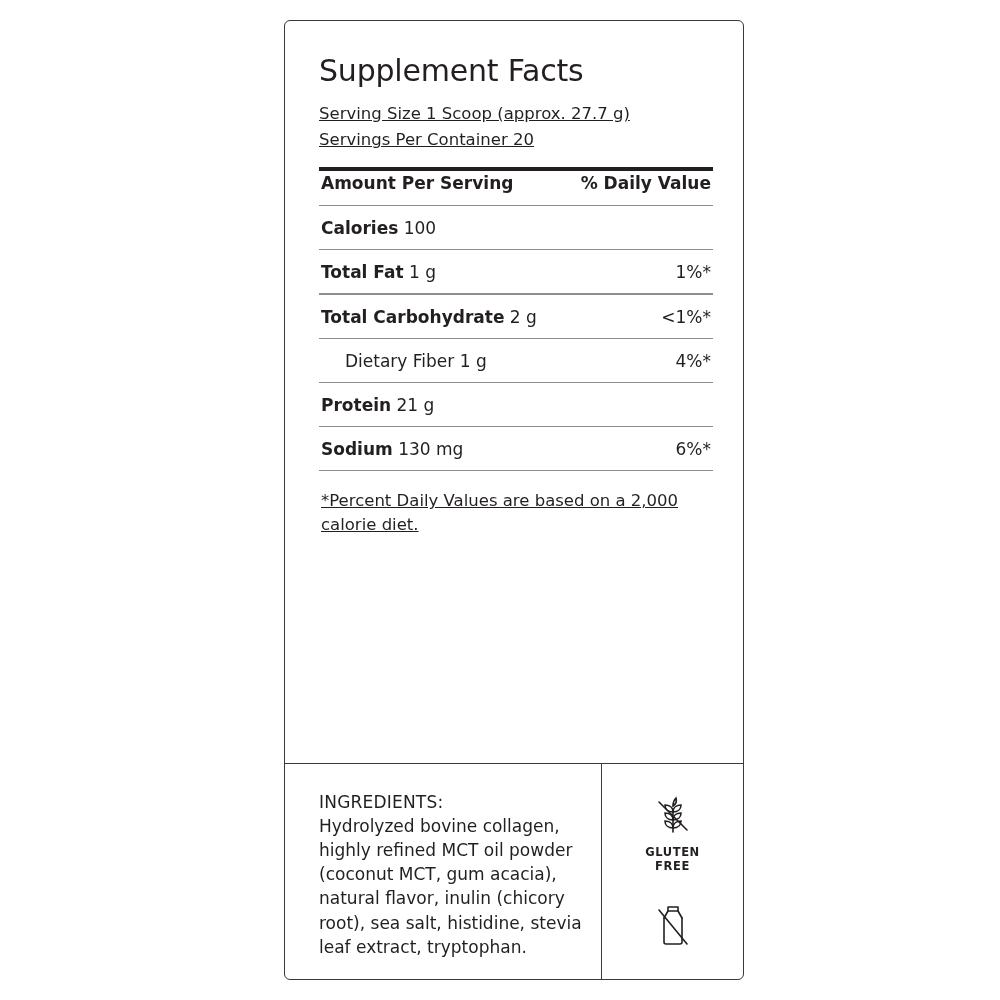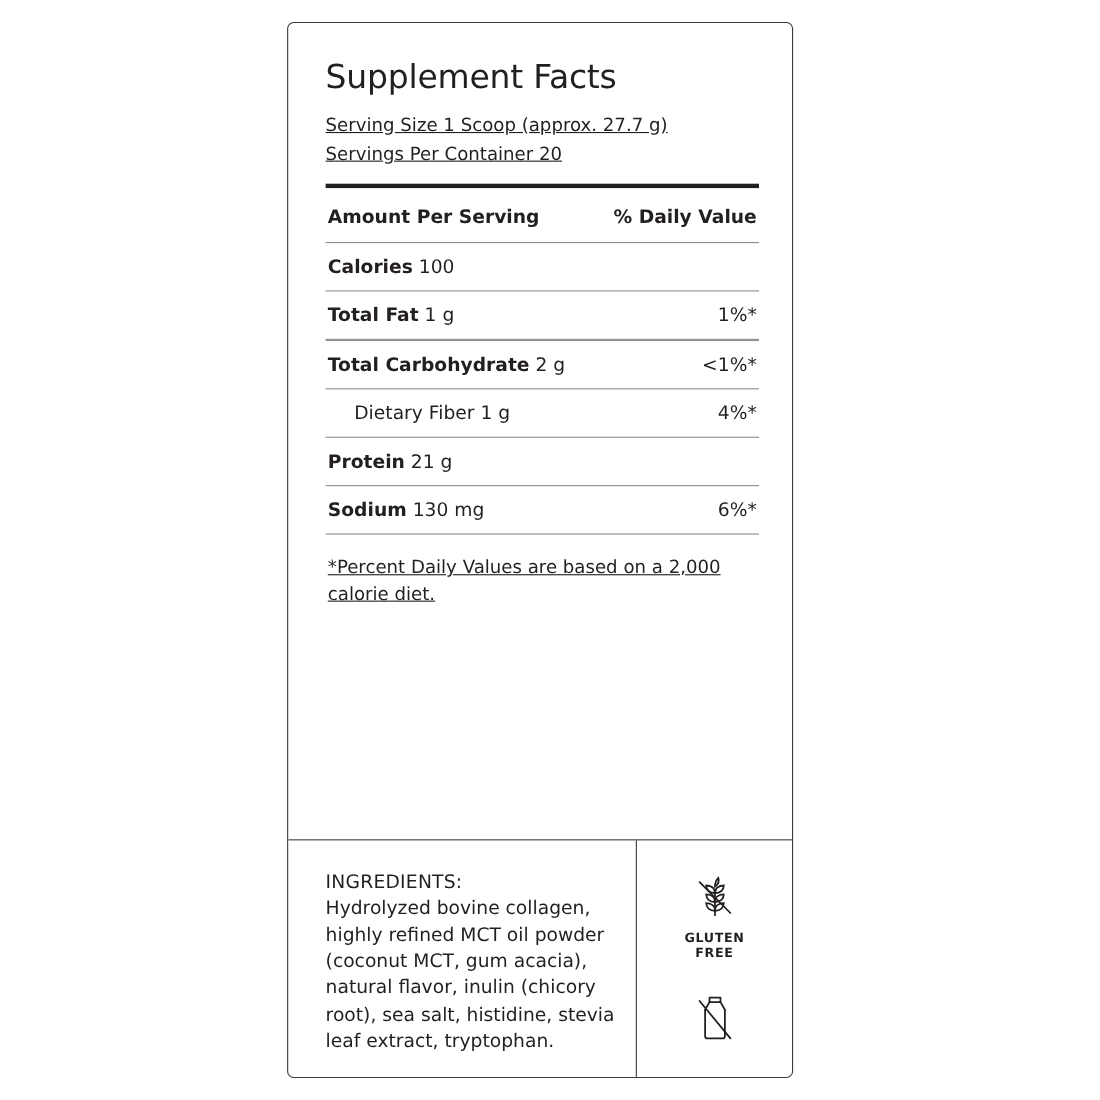--- a/index.html
+++ b/index.html
@@ -10,21 +10,21 @@
   body {
     width: 1000px;
     height: 1000px;
     font-family: "DejaVu Sans", sans-serif;
     color: #231f20;
     -webkit-font-smoothing: antialiased;
   }
 
   #panel {
     position: absolute;
-    left: 261px;
+    left: 284px;
     top: 20px;
     width: 460px;
     height: 960px;
     border: 1.5px solid #3a3a3a;
     border-radius: 6px;
     box-sizing: border-box;
     overflow: hidden;
     background: #fff;
   }
 
@@ -70,21 +70,21 @@
 
   .bold { font-weight: 700; }
   .normal { font-weight: 400; }
 
   .hdr-row {
     display: flex;
     justify-content: space-between;
     align-items: baseline;
     font-size: 17px;
     font-weight: 700;
-    padding: 17px 2px 12px 2px;
+    padding: 2px 2px 12px 2px;
   }
 
   .footnote {
     font-size: 16.5px;
     line-height: 1.45;
     padding: 18px 2px 0 2px;
     max-width: 360px;
     text-decoration: underline;
   }
 

